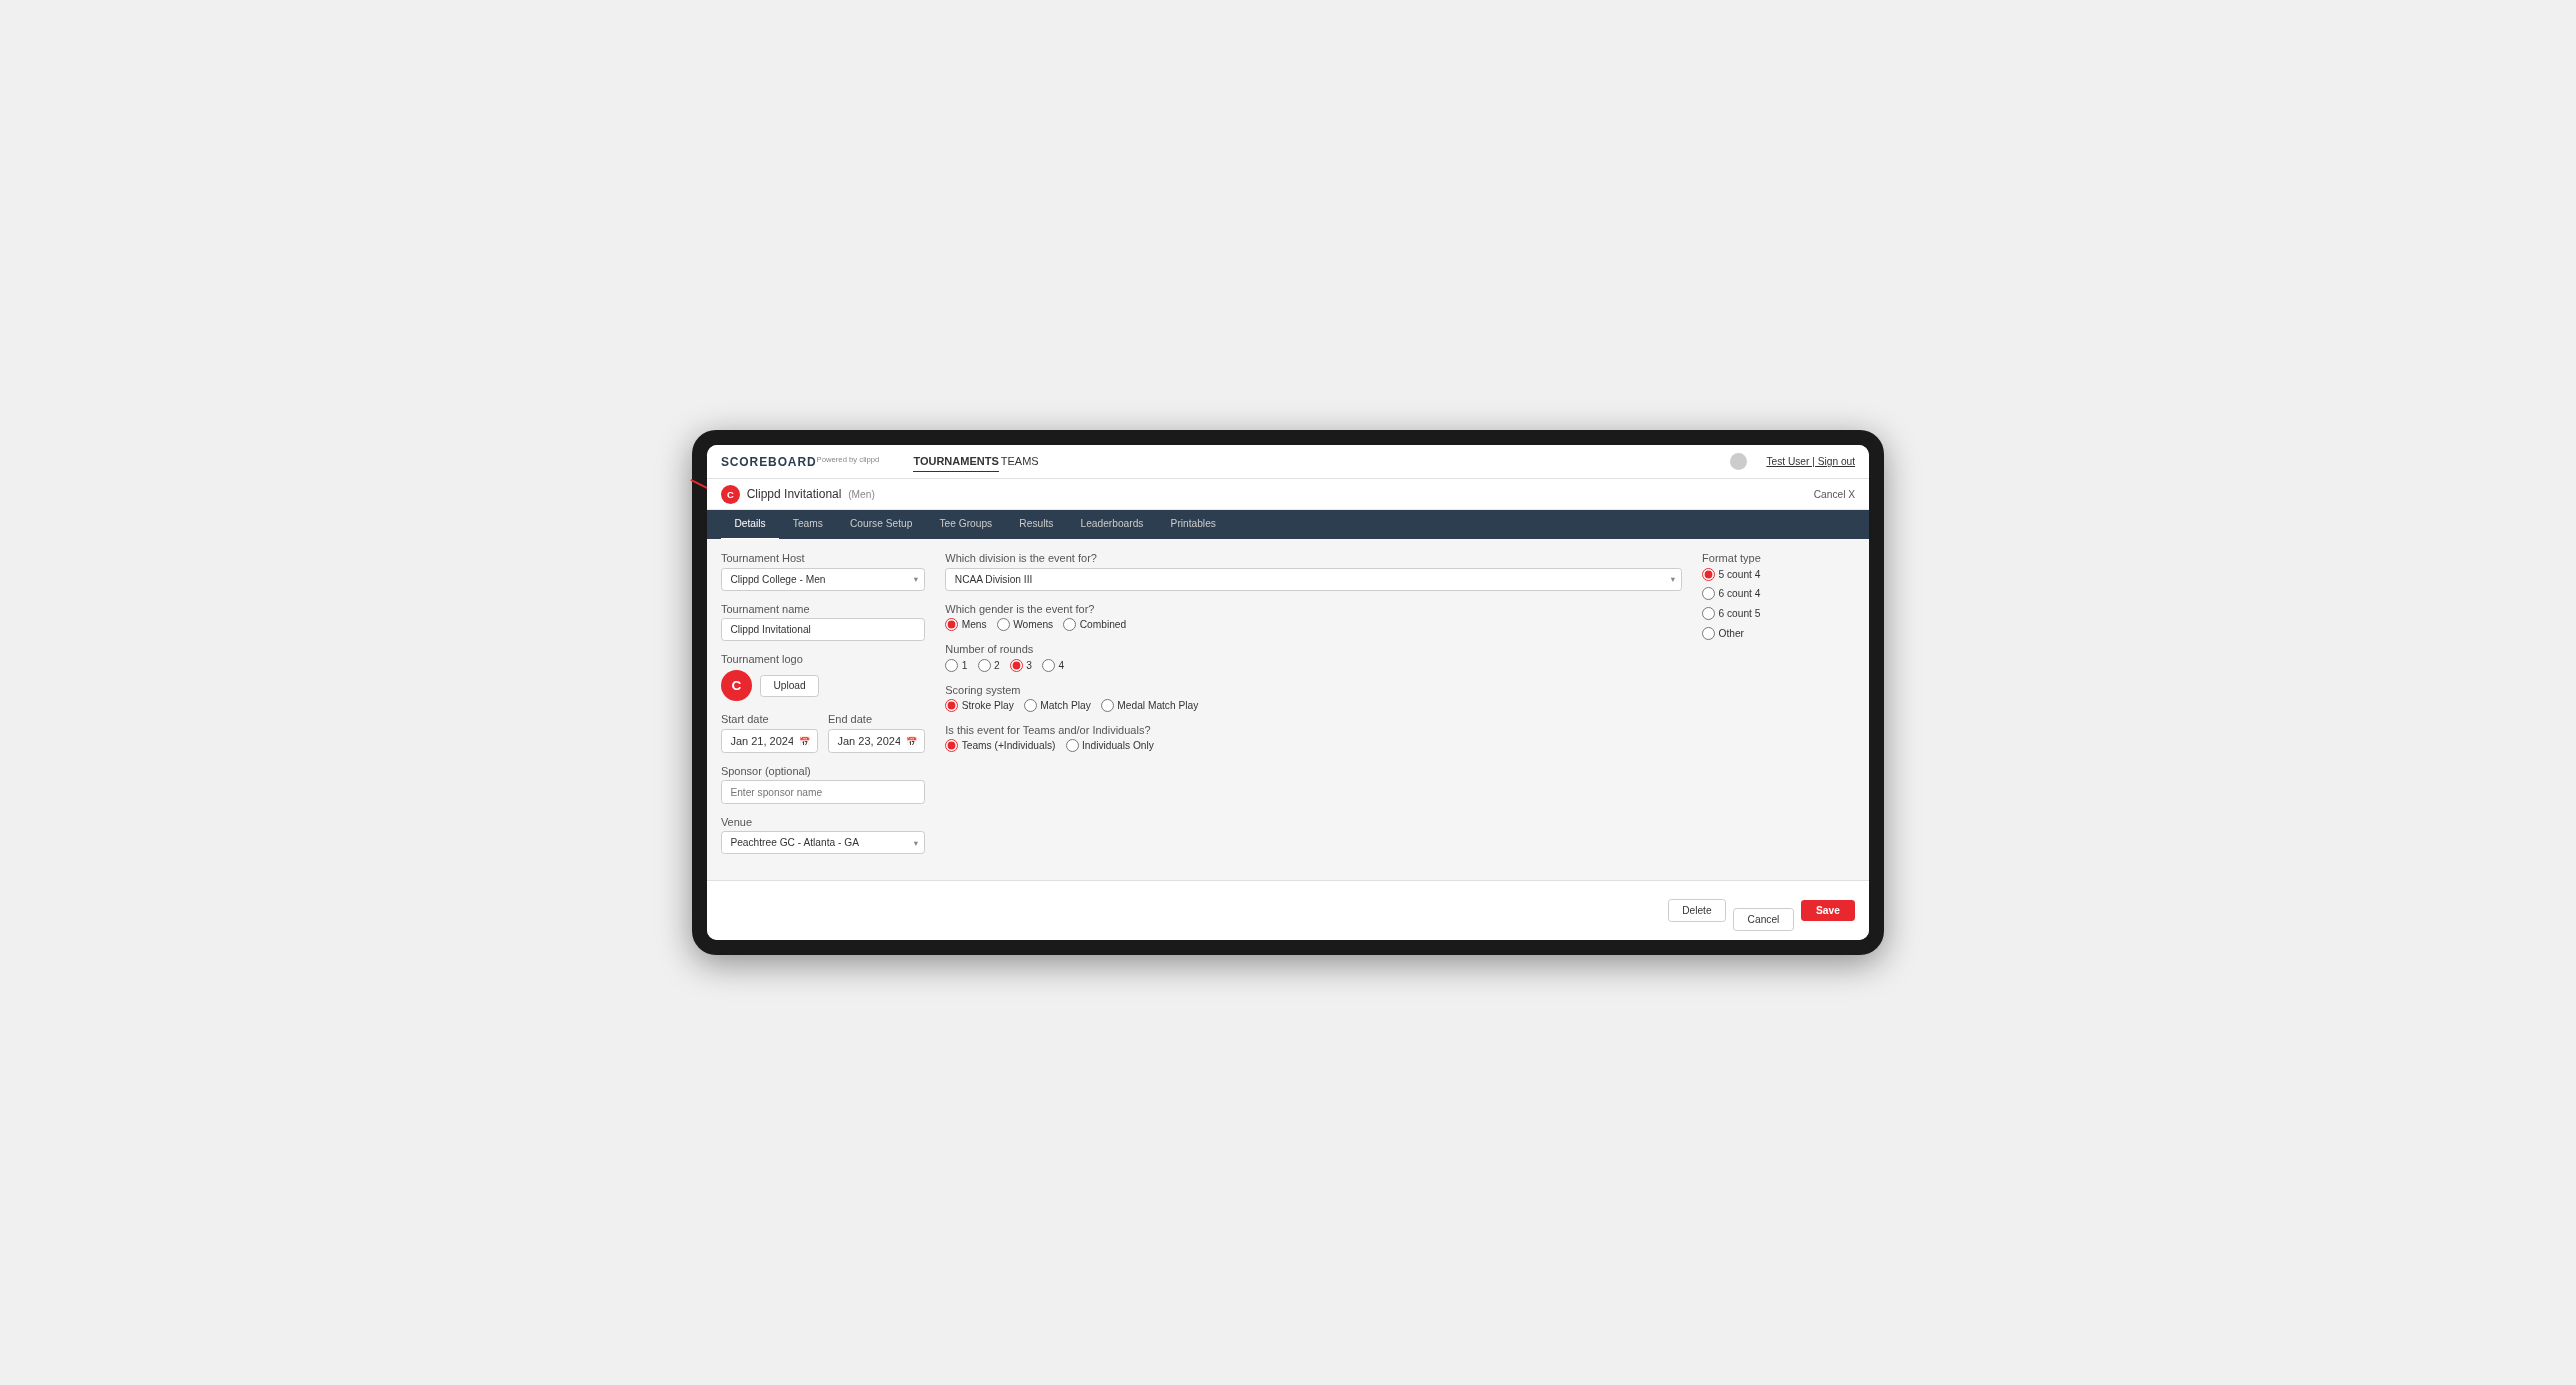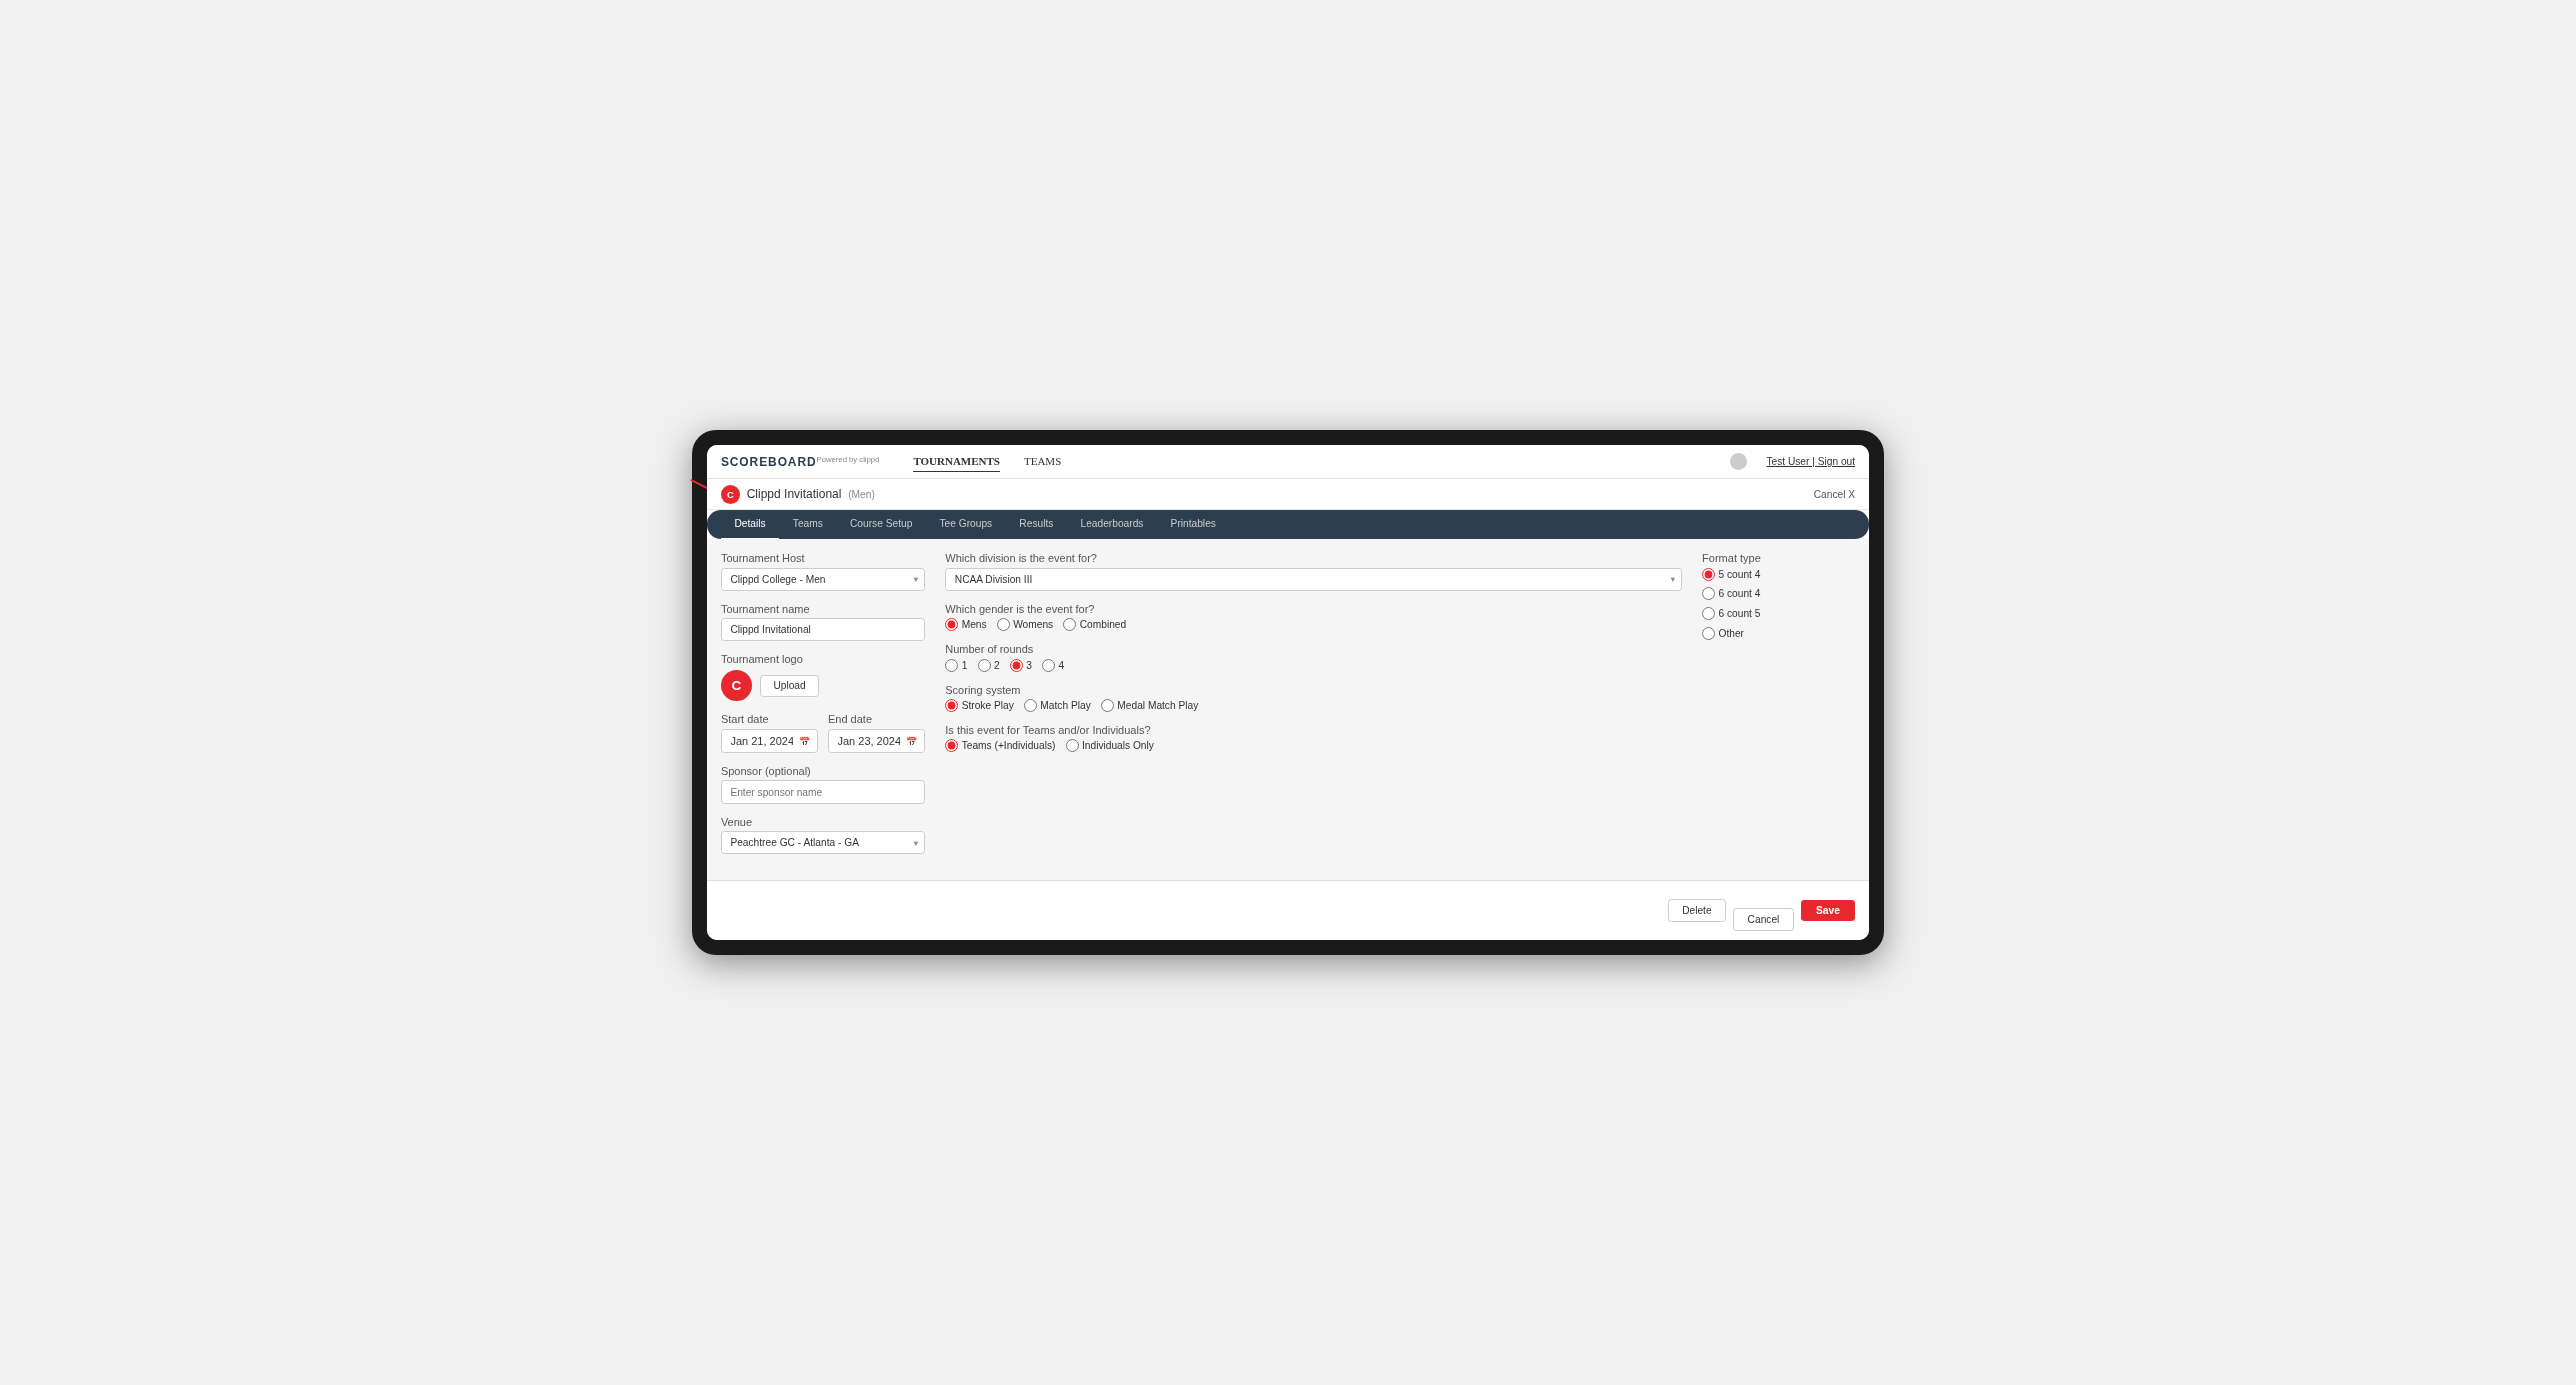--- a/index.html
+++ b/index.html
@@ -68,23 +68,22 @@
       letter-spacing: 0.9px;
       text-transform: uppercase;
     }
     .logo-sub {
       font-size: 7.7px;
       color: #888;
     }
 
     .nav-links {
       display: flex;
-      gap: 24px;
+      gap: 2px;
       flex: 1;
-      font-family: Liberation Serif, serif;
     }
     .nav-link {
       font-size: 11px;
       color: #333;
       cursor: pointer;
       padding: 3.4px 0;
       text-decoration: none;
       border-bottom: 1.7px solid transparent;
     }
     .nav-link.active {
@@ -147,21 +146,20 @@
       background: none;
       border: none;
       text-align: right;
     }
 
     
     .tab-bar {
       background: #2c3e50;
       display: flex;
       padding: 0 13.6px;
-      border-radius: 14px;
     }
     .tab-item {
       padding: 8.5px 13.6px;
       font-size: 10.2px;
       color: #ccc;
       cursor: pointer;
       border-bottom: 1.7px solid transparent;
     }
     .tab-item.active {
       color: #fff;

